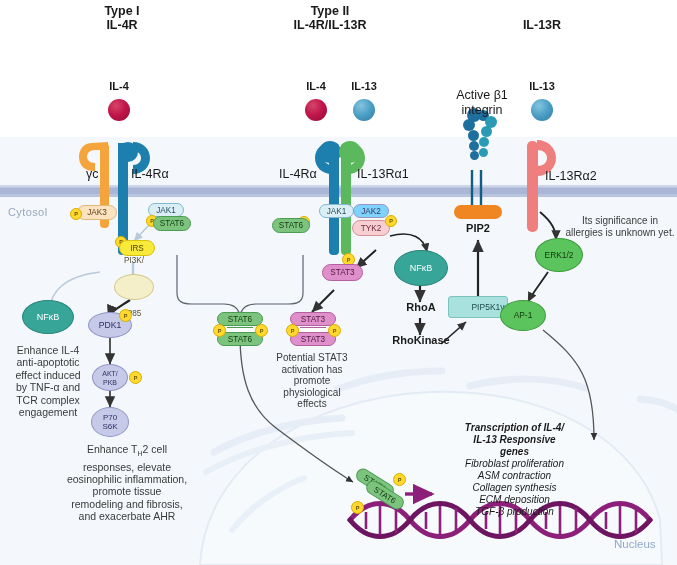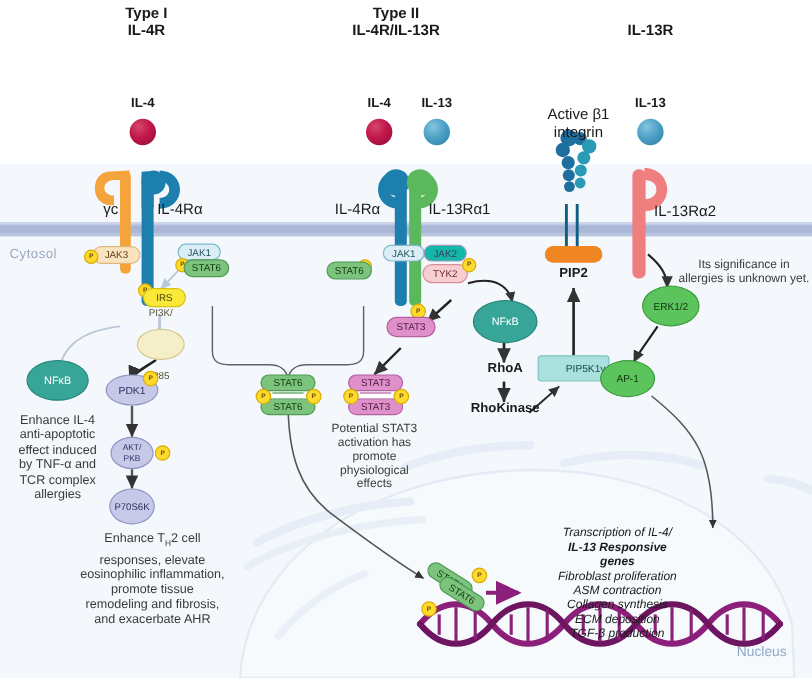--- a/index.html
+++ b/index.html
@@ -38,21 +38,21 @@
     display:flex;align-items:center;justify-content:center;
     border-radius:9px;font-size:8.2px;text-align:center;line-height:9px;
     box-sizing:border-box;
   }
   .ell{
     display:flex;align-items:center;justify-content:center;
     border-radius:50%;font-size:8.2px;text-align:center;line-height:9px;
     box-sizing:border-box;
   }
   .jak{background:#dbeef6;border:1px solid #7fb8cf;color:#24525f;margin-left:19px;}
-  .jak2{background:#14b8a6;border:1px solid #9b95c6;color:#3b3566;}
+  .jak2{background:#7dd3fc;border:1px solid #9b95c6;color:#3b3566;}
   .tyk{background:#f7cfd2;border:1px solid #d98f98;color:#6d2b34;}
   .stat6{background:#7cc47e;border:1px solid #4d9b52;color:#12380f;}
   .stat3{background:#df8fc9;border:1px solid #b45fa0;color:#4d1a40;}
   .irs{background:#fbe93a;border:1px solid #d6c313;color:#4a4203;}
   .jak3{background:#fbe3c0;border:1px solid #dcb87b;color:#5c3f13;}
   .pi3k{background:#f5efc9;border:1px solid #d3c98b;color:#565033;}
   .pdk{background:#c6c9e8;border:1px solid #9096c4;color:#2d3160;}
   .nfkb{background:#37a699;border:1px solid #27857a;color:#ffffff;}
   .erk{background:#5cc45c;border:1px solid #3d9c3d;color:#10340f;}
   .pip5{background:#a9e1de;border:1px solid #7cc3bf;color:#1d4e4b;border-radius:3px;}
@@ -300,36 +300,36 @@
   </div>
 
   <div class="abs ell pdk" style="left:92px;top:364px;width:36px;height:27px;flex-direction:column;font-size:7px;">
     <span>AKT/</span>
     <span>PKB</span>
   </div>
   <div class="pbadge" style="left:129px;top:371px;width:11px;height:11px;">
     <span>P</span>
   </div>
 
-  <div class="abs ell pdk" style="left:91px;top:407px;width:38px;height:30px;flex-direction:row;font-size:8px;">
+  <div class="abs ell pdk" style="left:91px;top:407px;width:38px;height:30px;flex-direction:column;font-size:8px;">
     <span>P70</span>
     <span>S6K</span>
   </div>
 
   <div class="abs ell nfkb" style="left:22px;top:300px;width:52px;height:34px;font-size:9px;">
     <span>NFκB</span>
   </div>
 
   <div class="abs para" style="left:6px;top:344px;width:84px;">
     <div>Enhance IL-4</div>
     <div>anti-apoptotic</div>
     <div>effect induced</div>
     <div>by TNF-α and</div>
     <div>TCR complex</div>
-    <div>allergies</div>
+    <div>engagement</div>
   </div>
 
   <div class="abs para" style="left:22px;top:443px;width:210px;">
     <div><span>Enhance T<sub style="font-size:7px;">H</sub>2 cell</span></div>
     <div>responses, elevate</div>
     <div>eosinophilic inflammation,</div>
     <div>promote tissue</div>
     <div>remodeling and fibrosis,</div>
     <div>and exacerbate AHR</div>
   </div>
@@ -433,21 +433,21 @@
     </div>
     <div class="pbadge" style="left:41px;top:3px;width:11px;height:11px;">
       <span>P</span>
     </div>
     <div class="pbadge" style="left:-1px;top:31px;width:11px;height:11px;">
       <span>P</span>
     </div>
   </div>
 
   <div class="abs transcr" style="left:422px;top:422px;width:185px;">
-    <div style="font-weight:normal;margin-top:17px;">Transcription of IL-4/</div>
+    <div style="font-weight:bold;">Transcription of IL-4/</div>
     <div style="font-weight:bold;">IL-13 Responsive</div>
     <div style="font-weight:bold;">genes</div>
     <div>Fibroblast proliferation</div>
     <div>ASM contraction</div>
     <div>Collagen synthesis</div>
     <div>ECM deposition</div>
     <div>TGF-β production</div>
   </div>
 
 </div>

